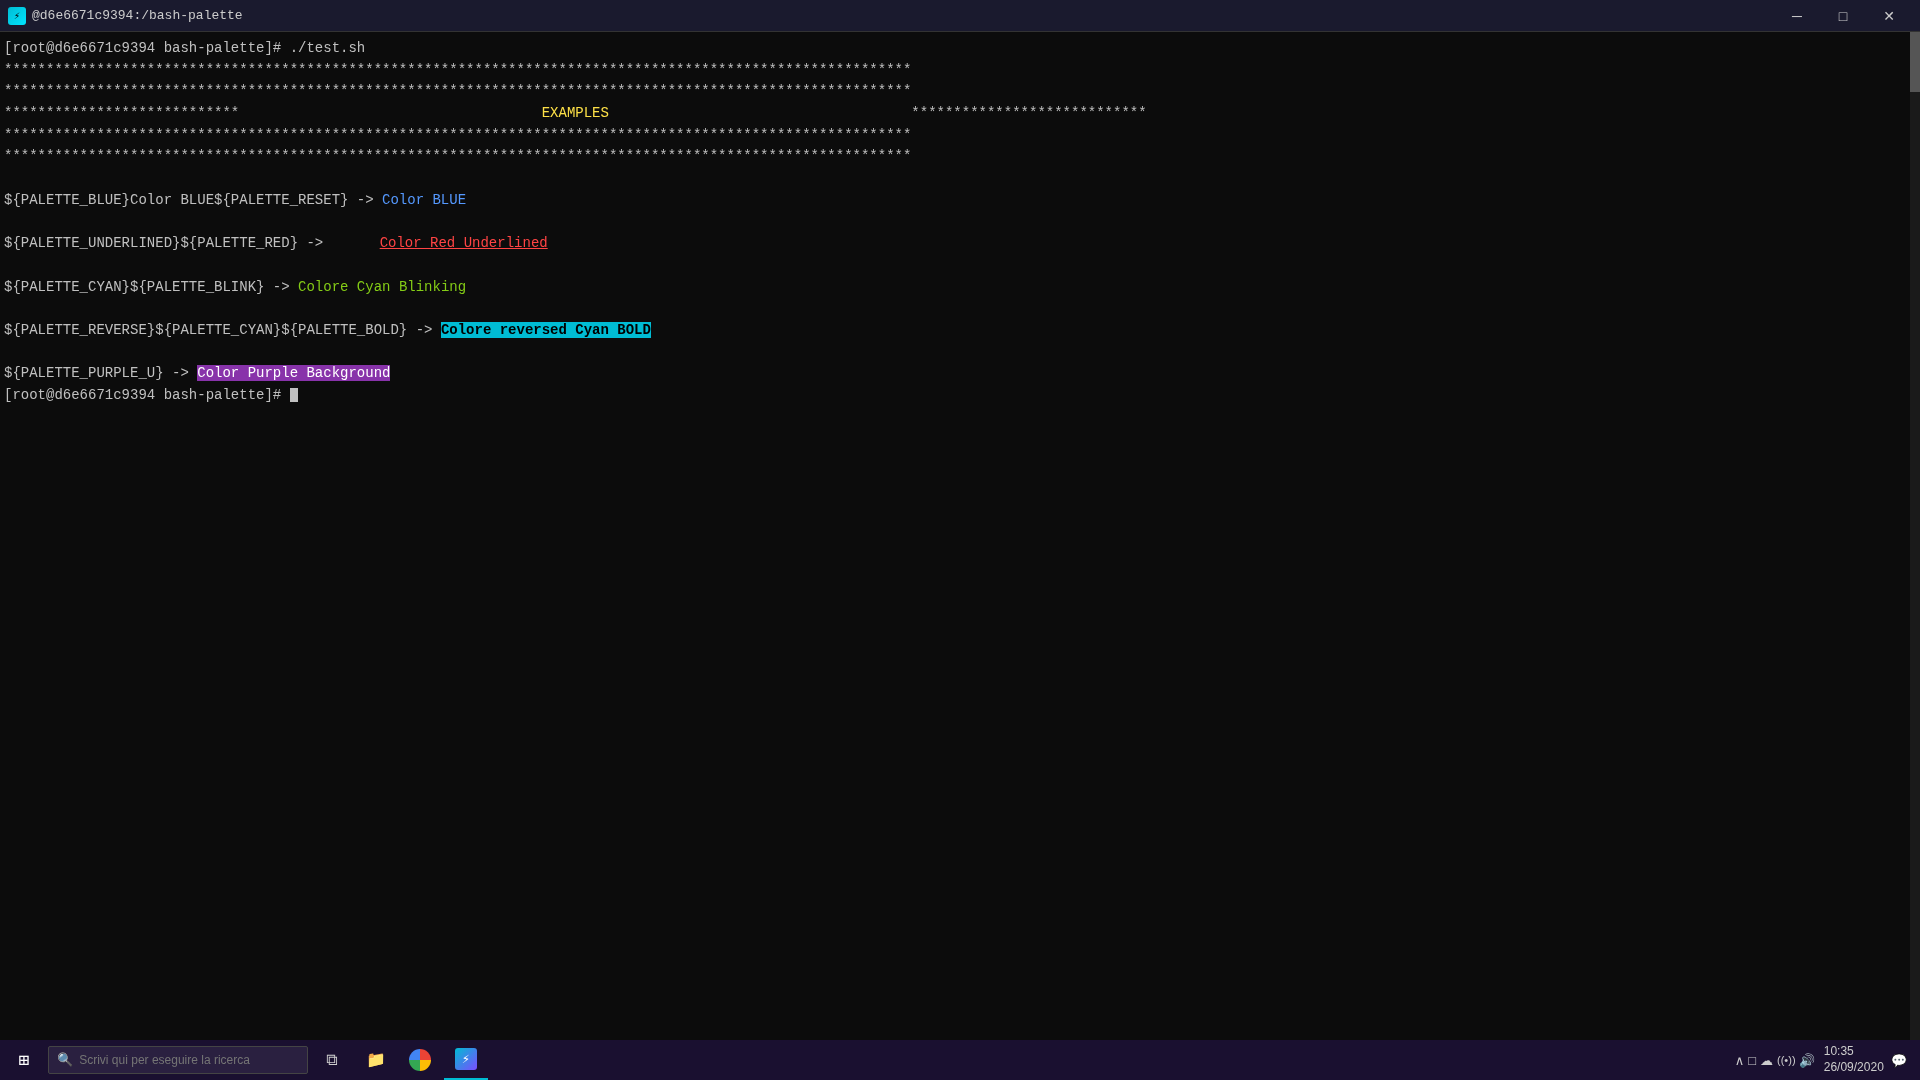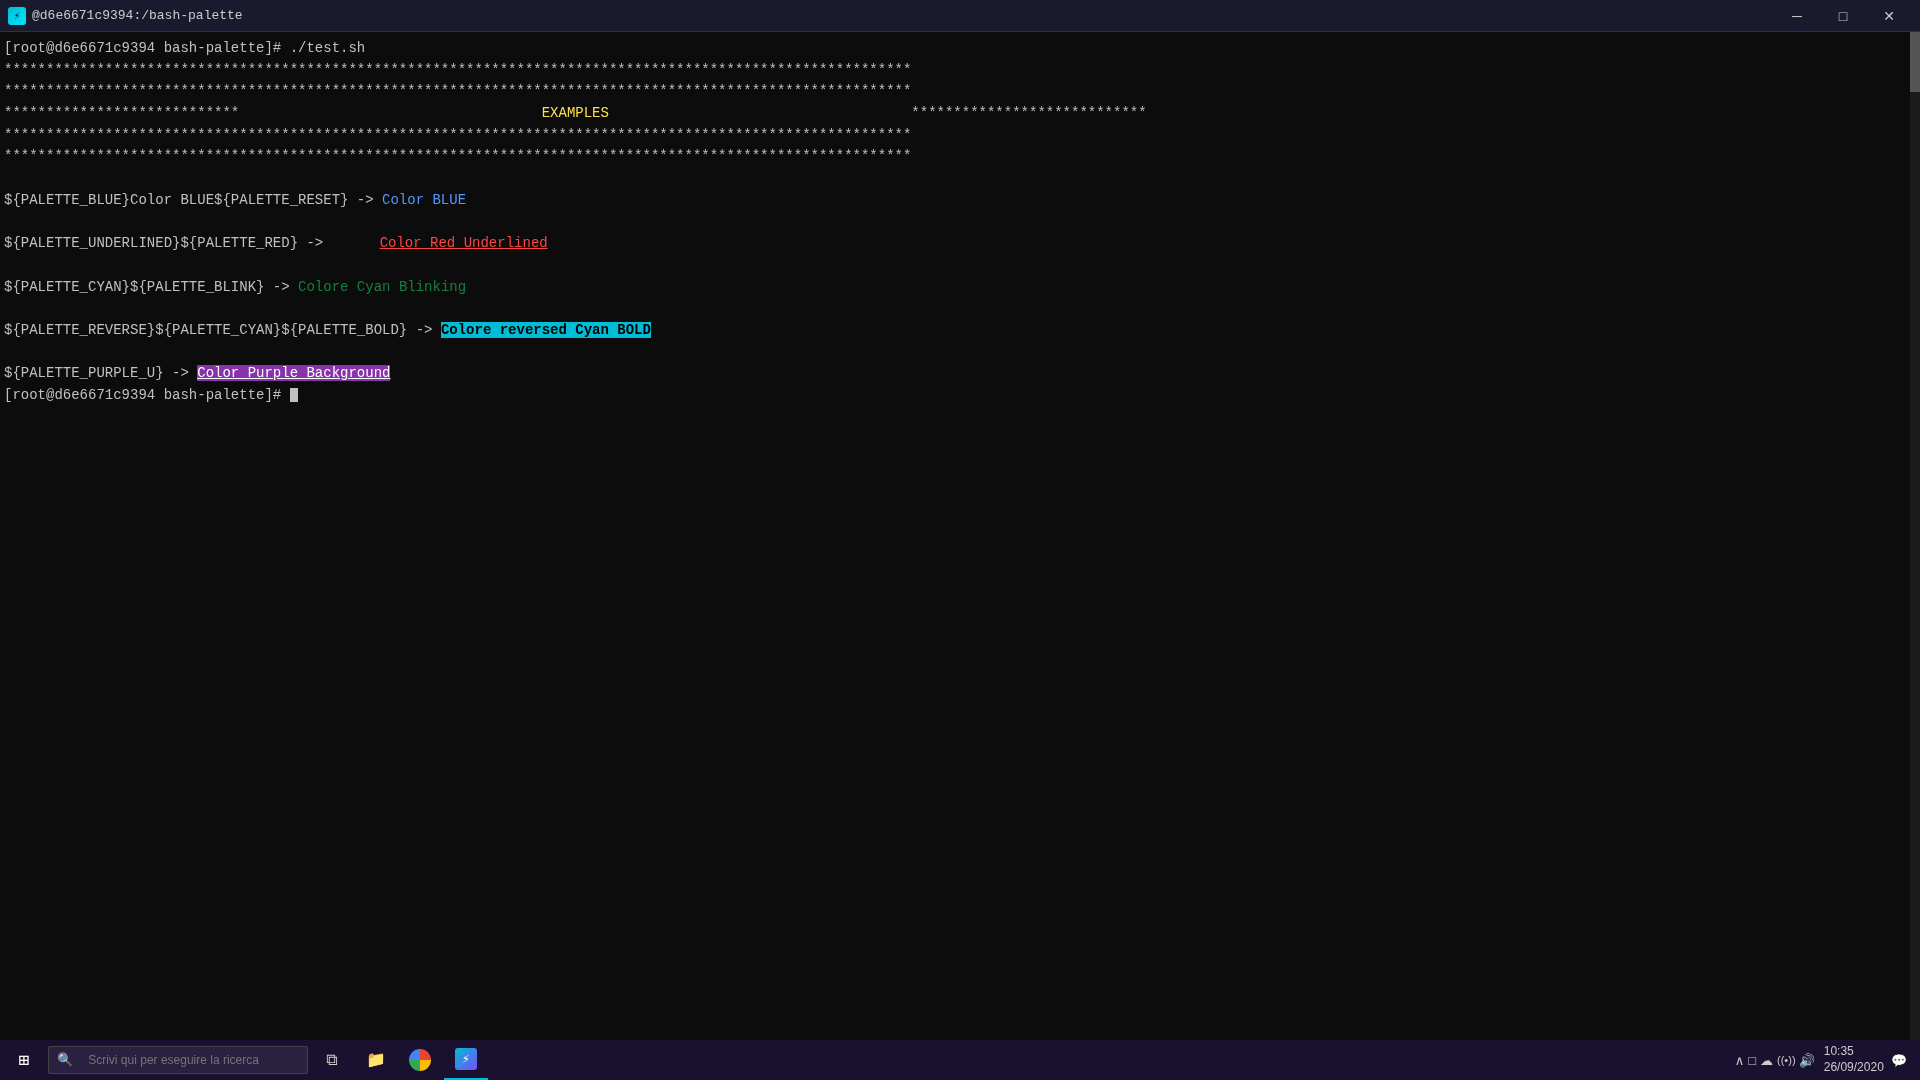--- a/index.html
+++ b/index.html
@@ -75,24 +75,24 @@
       width: 10px;
       height: 60px;
       background: #555;
     }
 
     
     .c-white { color: #c0c0c0; }
     .c-green { color: #fde047; }
     .c-blue { color: #5599ff; }
     .c-red { color: #ff4444; text-decoration: underline; }
-    .c-cyan-blink { color: #15803d; }
+    .c-cyan-blink { color: #84cc16; }
 
     .bg-cyan { background: #00bcd4; color: #000; font-weight: bold; margin-top: 24px; }
-    .bg-purple { background: #8833aa; color: #ffffff; text-decoration: underline; }
+    .bg-purple { background: #8833aa; color: #ffffff; }
 
     .underlined { text-decoration: underline; margin-left: 48px; }
     .bold { font-weight: bold; }
 
     
     .taskbar {
       position: fixed;
       bottom: 0; left: 0;
       width: 1920px;
       height: 40px;
@@ -115,21 +115,20 @@
       border-radius: 2px;
       height: 28px;
       padding: 0 8px;
       gap: 6px;
       width: 260px;
     }
     .taskbar-search input {
       background: transparent; border: none; outline: none;
       color: #aaa; font-size: 12px; width: 200px;
       font-family: 'Segoe UI', sans-serif;
-      margin-left: 9px;
     }
     .taskbar-icon-btn {
       width: 40px; height: 40px;
       display: flex; align-items: center; justify-content: center;
       cursor: pointer; color: #ccc; font-size: 16px;
     }
     .taskbar-app {
       width: 44px; height: 40px;
       display: flex; align-items: center; justify-content: center;
       cursor: pointer; border-bottom: 2px solid #00bcd4;

